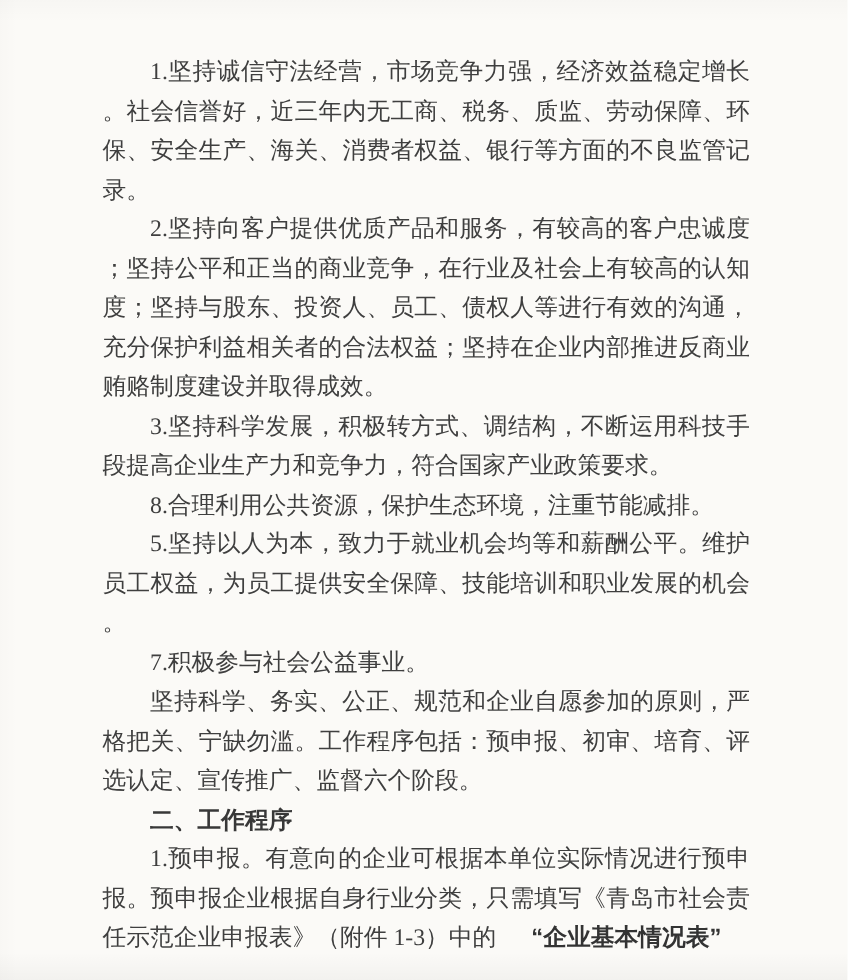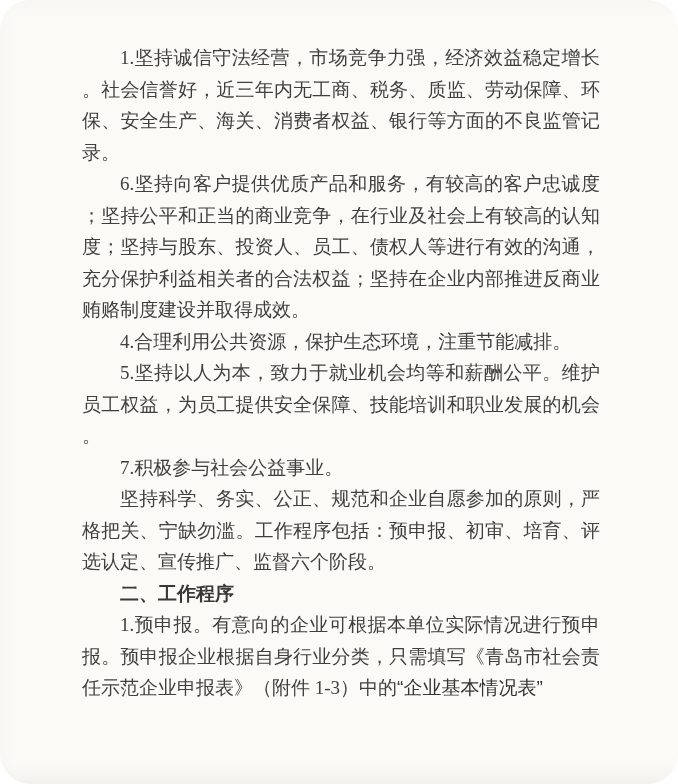--- a/index.html
+++ b/index.html
@@ -38,32 +38,34 @@
   }
   .para {
     margin: 0;
     text-indent: 2em;
   }
   .para.heading {
     font-weight: bold;
     color: #383838;
   }
   .seg-bold {
-    font-weight: normal;
+    font-weight: bold;
     font-family: "Liberation Sans", "DejaVu Sans", sans-serif;
     color: #333333;
+    margin-left: 28px;
   }
 </style>
 </head>
 <body>
 
-<div class="page" style="background-color: rgb(251, 250, 247); border-radius: 31px;">
+<div class="page" style="background-color: rgb(251, 250, 247);">
   <div class="text-block" id="para-container" style="color: rgb(63, 63, 63);">
       <p class="para"><span>1.坚持诚信守法经营，市场竞争力强，经济效益稳定增长。社会信誉好，近三年内无工商、税务、质监、劳动保障、环保、安全生产、海关、消费者权益、银行等方面的不良监管记录。</span></p>
-      <p class="para"><span>6.坚持向客户提供优质产品和服务，有较高的客户忠诚度；坚持公平和正当的商业竞争，在行业及社会上有较高的认知度；坚持与股东、投资人、员工、债权人等进行有效的沟通，充分保护利益相关者的合法权益；坚持在企业内部推进反商业贿赂制度建设并取得成效。</span></p>
-      <p class="para"><span>4.合理利用公共资源，保护生态环境，注重节能减排。</span></p>
+      <p class="para"><span>2.坚持向客户提供优质产品和服务，有较高的客户忠诚度；坚持公平和正当的商业竞争，在行业及社会上有较高的认知度；坚持与股东、投资人、员工、债权人等进行有效的沟通，充分保护利益相关者的合法权益；坚持在企业内部推进反商业贿赂制度建设并取得成效。</span></p>
+      <p class="para"><span>3.坚持科学发展，积极转方式、调结构，不断运用科技手段提高企业生产力和竞争力，符合国家产业政策要求。</span></p>
+      <p class="para"><span>8.合理利用公共资源，保护生态环境，注重节能减排。</span></p>
       <p class="para"><span>5.坚持以人为本，致力于就业机会均等和薪酬公平。维护员工权益，为员工提供安全保障、技能培训和职业发展的机会。</span></p>
       <p class="para"><span>7.积极参与社会公益事业。</span></p>
       <p class="para"><span>坚持科学、务实、公正、规范和企业自愿参加的原则，严格把关、宁缺勿滥。工作程序包括：预申报、初审、培育、评选认定、宣传推广、监督六个阶段。</span></p>
       <p class="para heading"><span>二、工作程序</span></p>
       <p class="para"><span>1.预申报。有意向的企业可根据本单位实际情况进行预申报。预申报企业根据自身行业分类，只需填写《青岛市社会责任示范企业申报表》（附件 1-3）中的</span><span class="seg-bold">“企业基本情况表”</span></p>
     </div>
 </div>
 
 </body></html>

